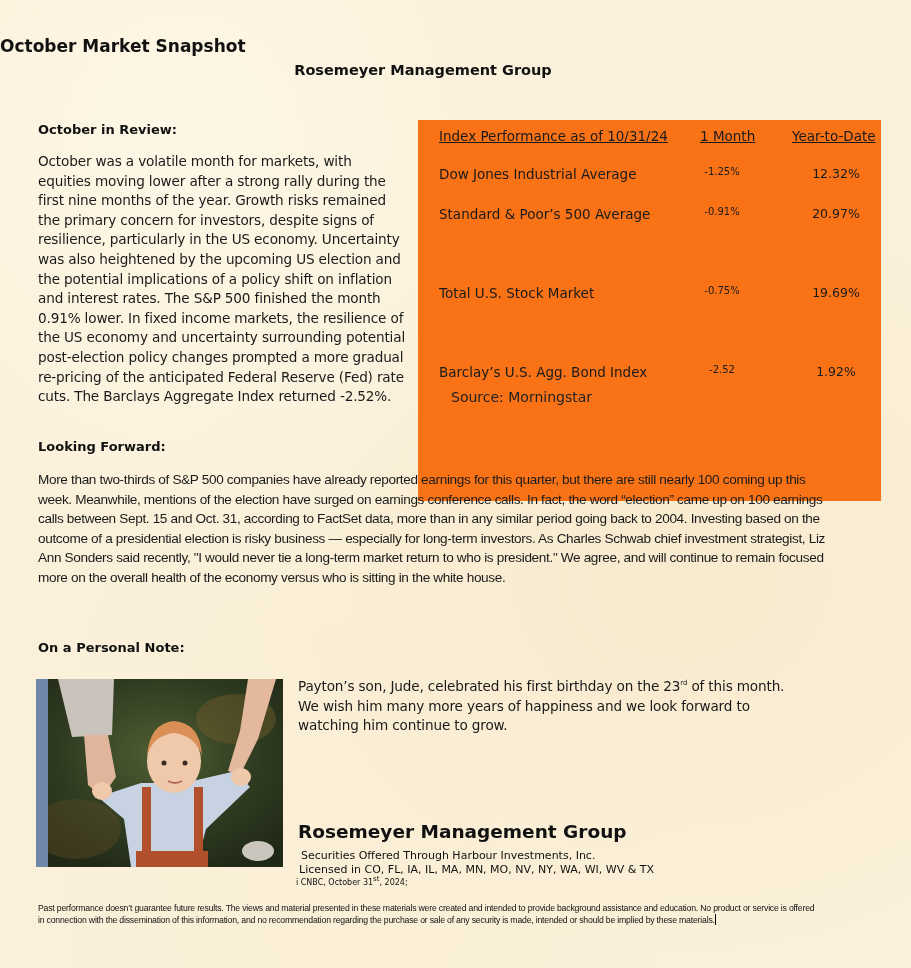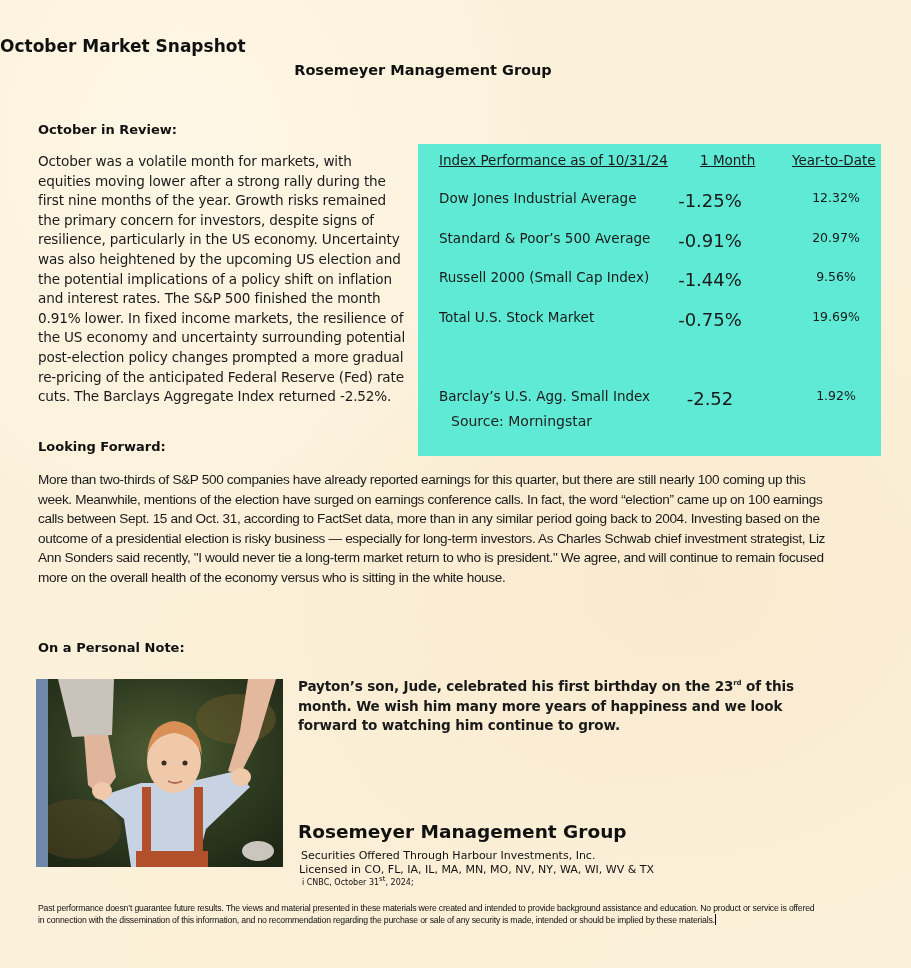--- a/index.html
+++ b/index.html
@@ -26,52 +26,51 @@
     }
     .heading {
       font-weight: bold; font-size: 13px; color: #111;
     }
     .review-body {
       left: 38px; top: 152px; width: 370px;
       font-size: 13.6px; line-height: 19.6px; color: #1a1a1a;
       letter-spacing: -0.15px;
     }
     .table-box {
-      left: 418px; top: 120px; width: 463px; height: 312px;
-      background: #5eead4;
-      margin-top: 24px;
+      left: 418px; top: 120px; width: 463px; height: 381px;
+      background: #f97316;
     }
     .tbl-head {
       position: absolute; top: 8px; font-size: 13.5px; text-decoration: underline; color: #1a1a1a;
     }
     .tbl-row { position: absolute; left: 0; width: 100%; height: 20px; font-size: 13.5px; color: #1a1a1a; }
     .tbl-row .c-name { position: absolute; left: 21px; }
-    .tbl-row .c-month { position: absolute; left: 252px; width: 80px; text-align: center; font-size: 18px; }
+    .tbl-row .c-month { position: absolute; left: 264px; width: 80px; text-align: center; font-size: 10px; }
     .tbl-row .c-ytd { position: absolute; left: 378px; width: 80px; text-align: center; font-size: 12.5px; }
     .source { position: absolute; left: 33px; top: 269px; font-size: 14px; color: #222; }
     .forward-body {
       left: 38px; top: 470px; width: 790px;
       font-family: "Liberation Sans Narrow", "Liberation Sans", sans-serif;
       font-size: 13.6px; line-height: 19.6px; color: #1a1a1a;
       letter-spacing: -0.35px;
     }
     .photo {
       left: 36px; top: 679px; width: 247px; height: 188px; overflow: hidden;
       background: linear-gradient(135deg, #3b4a2a 0%, #5b6a3a 35%, #2f3a22 65%, #6d5a30 100%);
     }
     .personal-text {
       left: 298px; top: 677px; width: 510px;
       font-size: 13.6px; line-height: 19.6px; color: #1a1a1a;
       letter-spacing: -0.15px;
     }
-    .personal-text p { margin-bottom: 8px; font-weight: bold; }
+    .personal-text p { margin-bottom: 8px; }
     .sig-name { left: 298px; top: 821px; font-weight: bold; font-size: 18.5px; color: #111; }
     .sig-line1 { left: 301px; top: 849px; font-size: 11px; color: #111; }
     .sig-line2 { left: 299px; top: 863px; font-size: 11px; color: #111; }
-    .sig-foot { left: 296px; top: 878px; font-size: 8px; color: #111; margin-left: 6px; }
+    .sig-foot { left: 296px; top: 878px; font-size: 8px; color: #111; }
     .disclaimer {
       left: 38px; top: 902px; width: 780px;
       font-family: "Liberation Sans Narrow", "Liberation Sans", sans-serif;
       font-size: 8.7px; line-height: 12px; color: #111; letter-spacing: -0.2px;
     }
     .cursor { display: inline-block; width: 1px; height: 11px; background: #000; vertical-align: -2px; }
     sup { font-size: 7px; vertical-align: super; line-height: 0; }
   </style>
 </head>
 <body>
@@ -90,32 +89,27 @@
   <div class="tbl-row" style="top:46px;">
     <span class="c-name">Dow Jones Industrial Average</span>
     <span class="c-month">-1.25%</span>
     <span class="c-ytd">12.32%</span>
   </div>
   <div class="tbl-row" style="top:86px;">
     <span class="c-name">Standard &amp; Poor’s 500 Average</span>
     <span class="c-month">-0.91%</span>
     <span class="c-ytd">20.97%</span>
   </div>
-  <div class="tbl-row" style="top:125px;">
-    <span class="c-name">Russell 2000 (Small Cap Index)</span>
-    <span class="c-month">-1.44%</span>
-    <span class="c-ytd">9.56%</span>
-  </div>
   <div class="tbl-row" style="top:165px;">
     <span class="c-name">Total U.S. Stock Market</span>
     <span class="c-month">-0.75%</span>
     <span class="c-ytd">19.69%</span>
   </div>
   <div class="tbl-row" style="top:244px;">
-    <span class="c-name">Barclay’s U.S. Agg. Small Index</span>
+    <span class="c-name">Barclay’s U.S. Agg. Bond Index</span>
     <span class="c-month">-2.52</span>
     <span class="c-ytd">1.92%</span>
   </div>
   <div class="source">Source: Morningstar</div>
 </div>
 
 <div class="abs heading" style="left:38px; top:439px;">Looking Forward:</div>
 <div class="abs forward-body">More than two-thirds of S&amp;P 500 companies have already reported earnings for this quarter, but there are still nearly 100 coming up this week. Meanwhile, mentions of the election have surged on earnings conference calls. In fact, the word “election” came up on 100 earnings calls between Sept. 15 and Oct. 31, according to FactSet data, more than in any similar period going back to 2004. Investing based on the outcome of a presidential election is risky business — especially for long-term investors. As Charles Schwab chief investment strategist, Liz Ann Sonders said recently, "I would never tie a long-term market return to who is president." We agree, and will continue to remain focused more on the overall health of the economy versus who is sitting in the white house.</div>
 
 <div class="abs heading" style="left:38px; top:640px;">On a Personal Note:</div>

